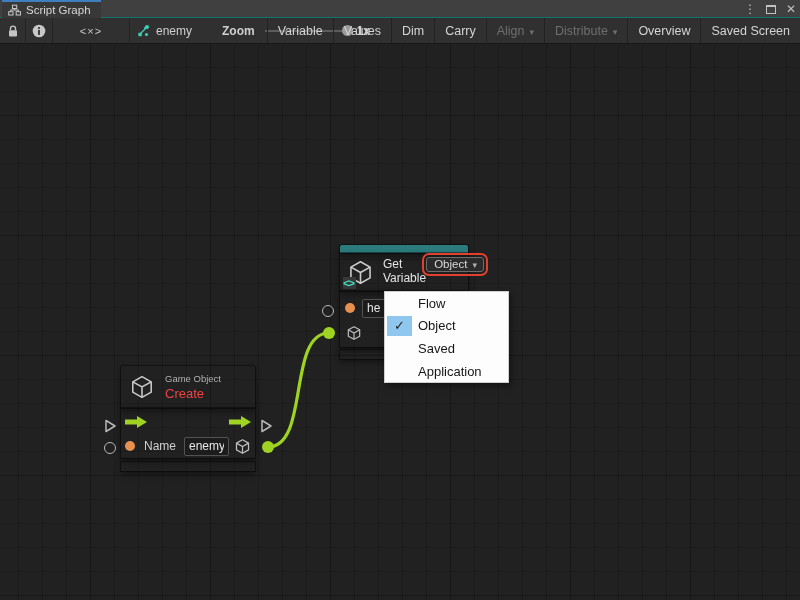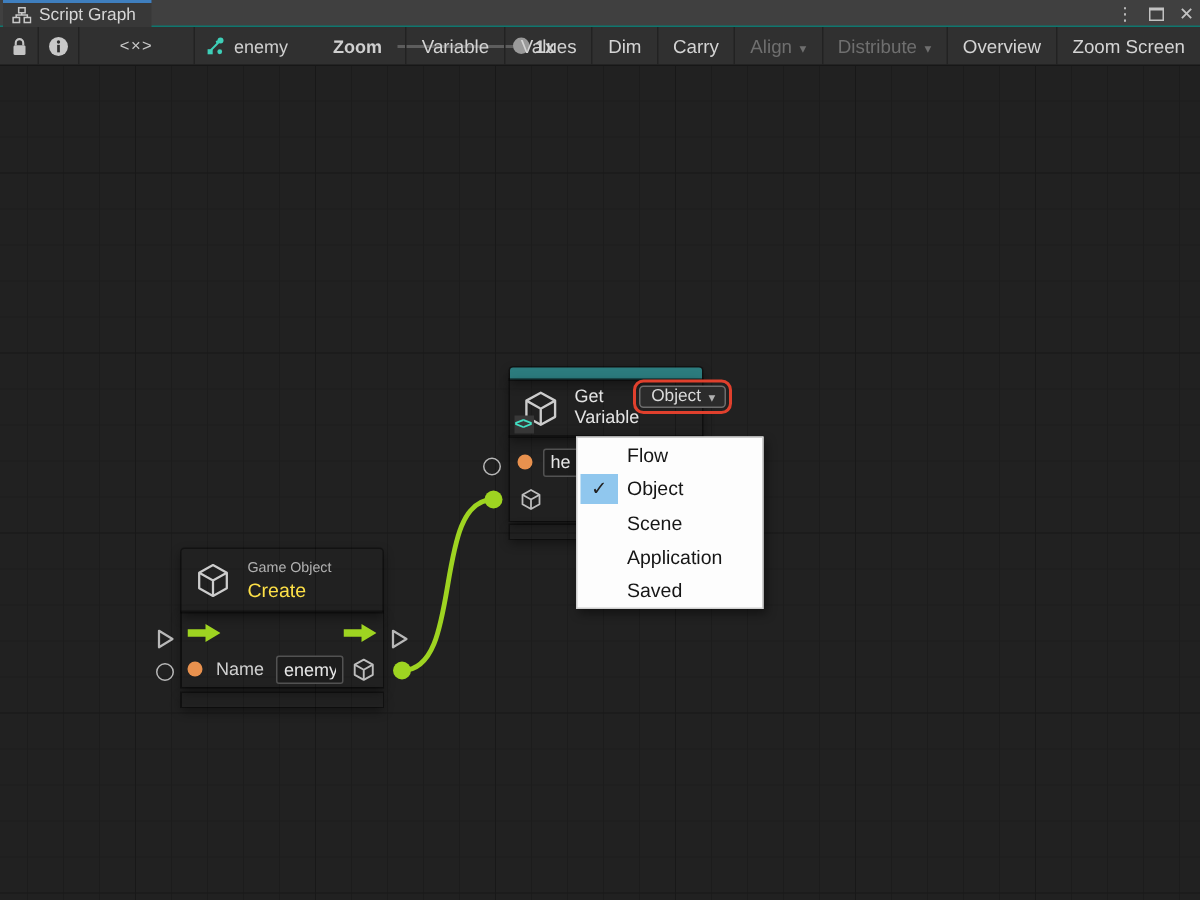--- a/index.html
+++ b/index.html
@@ -65,21 +65,21 @@
     border:1px solid #6c6c6c; border-radius:3px; padding:0 6px 1px 7px;
     color:#dadada; font-size:11.5px; outline:2px solid #e0402d; outline-offset:2px; }
   .kind-dd .caret { font-size:9px; color:#b0b0b0; margin-top:2px; }
   .gv-bdy { left:340px; top:291px; width:128px; height:56px; padding:4px 4px 0 5px; }
   .gv-ftr { left:340px; top:350px; width:128px; height:9px; }
 
   
   .cr-hdr { left:121px; top:366px; width:134px; height:42px; display:flex;
     align-items:center; padding:0 8px; border-radius:2px 2px 0 0; }
   .cr-cat { color:#b2b2b2; font-size:9.5px; margin-bottom:2px; }
-  .cr-title { color:#fde047; font-size:13px; }
+  .cr-title { color:#ef4444; font-size:13px; }
   .cr-bdy { left:121px; top:408px; width:134px; height:50px; padding:2px 4px; }
   .cr-ftr { left:121px; top:462px; width:134px; height:9px; }
 
   .prow { display:flex; align-items:center; height:24px; }
   .dot-orange { width:10px; height:10px; border-radius:50%; background:#e8914e; flex:none; }
   .port-label { color:#d0d0d0; font-size:12px; margin-left:9px; }
   .nfield { background:#1c1c1c; border:1px solid #525252; border-radius:2px;
     color:#e6e6e6; font-size:12px; font-family:"Liberation Sans",sans-serif;
     height:19px; padding:0 4px; }
   .cube16 { flex:none; }
@@ -182,21 +182,21 @@
           <span class="caret">▾</span>
         </div>
       <div class="tb-btn disabled">
           <span>Distribute</span>
           <span class="caret">▾</span>
         </div>
       <div class="tb-btn">
           <span>Overview</span>
         </div>
       <div class="tb-btn" style="border-right:none;">
-          <span>Zoom Screen</span>
+          <span>Saved Screen</span>
         </div>
     </div>
   </div>
 
   <div class="canvas"></div>
 
   <div class="node-part gv-accent"></div>
   <div class="node-part gv-hdr">
     <span class="varicon">
       <svg width="27" height="27" viewBox="0 0 24 24">
@@ -279,23 +279,20 @@
 
   <div class="menu">
     <div class="menu-item">
         <span>Flow</span>
       </div>
     <div class="menu-item">
       <span class="check-box">✓</span>
       <span>Object</span>
     </div>
     <div class="menu-item">
-        <span>Scene</span>
+        <span>Saved</span>
       </div>
     <div class="menu-item">
         <span>Application</span>
       </div>
-    <div class="menu-item">
-        <span>Saved</span>
-      </div>
   </div>
 
 </div>
 
 </body></html>

